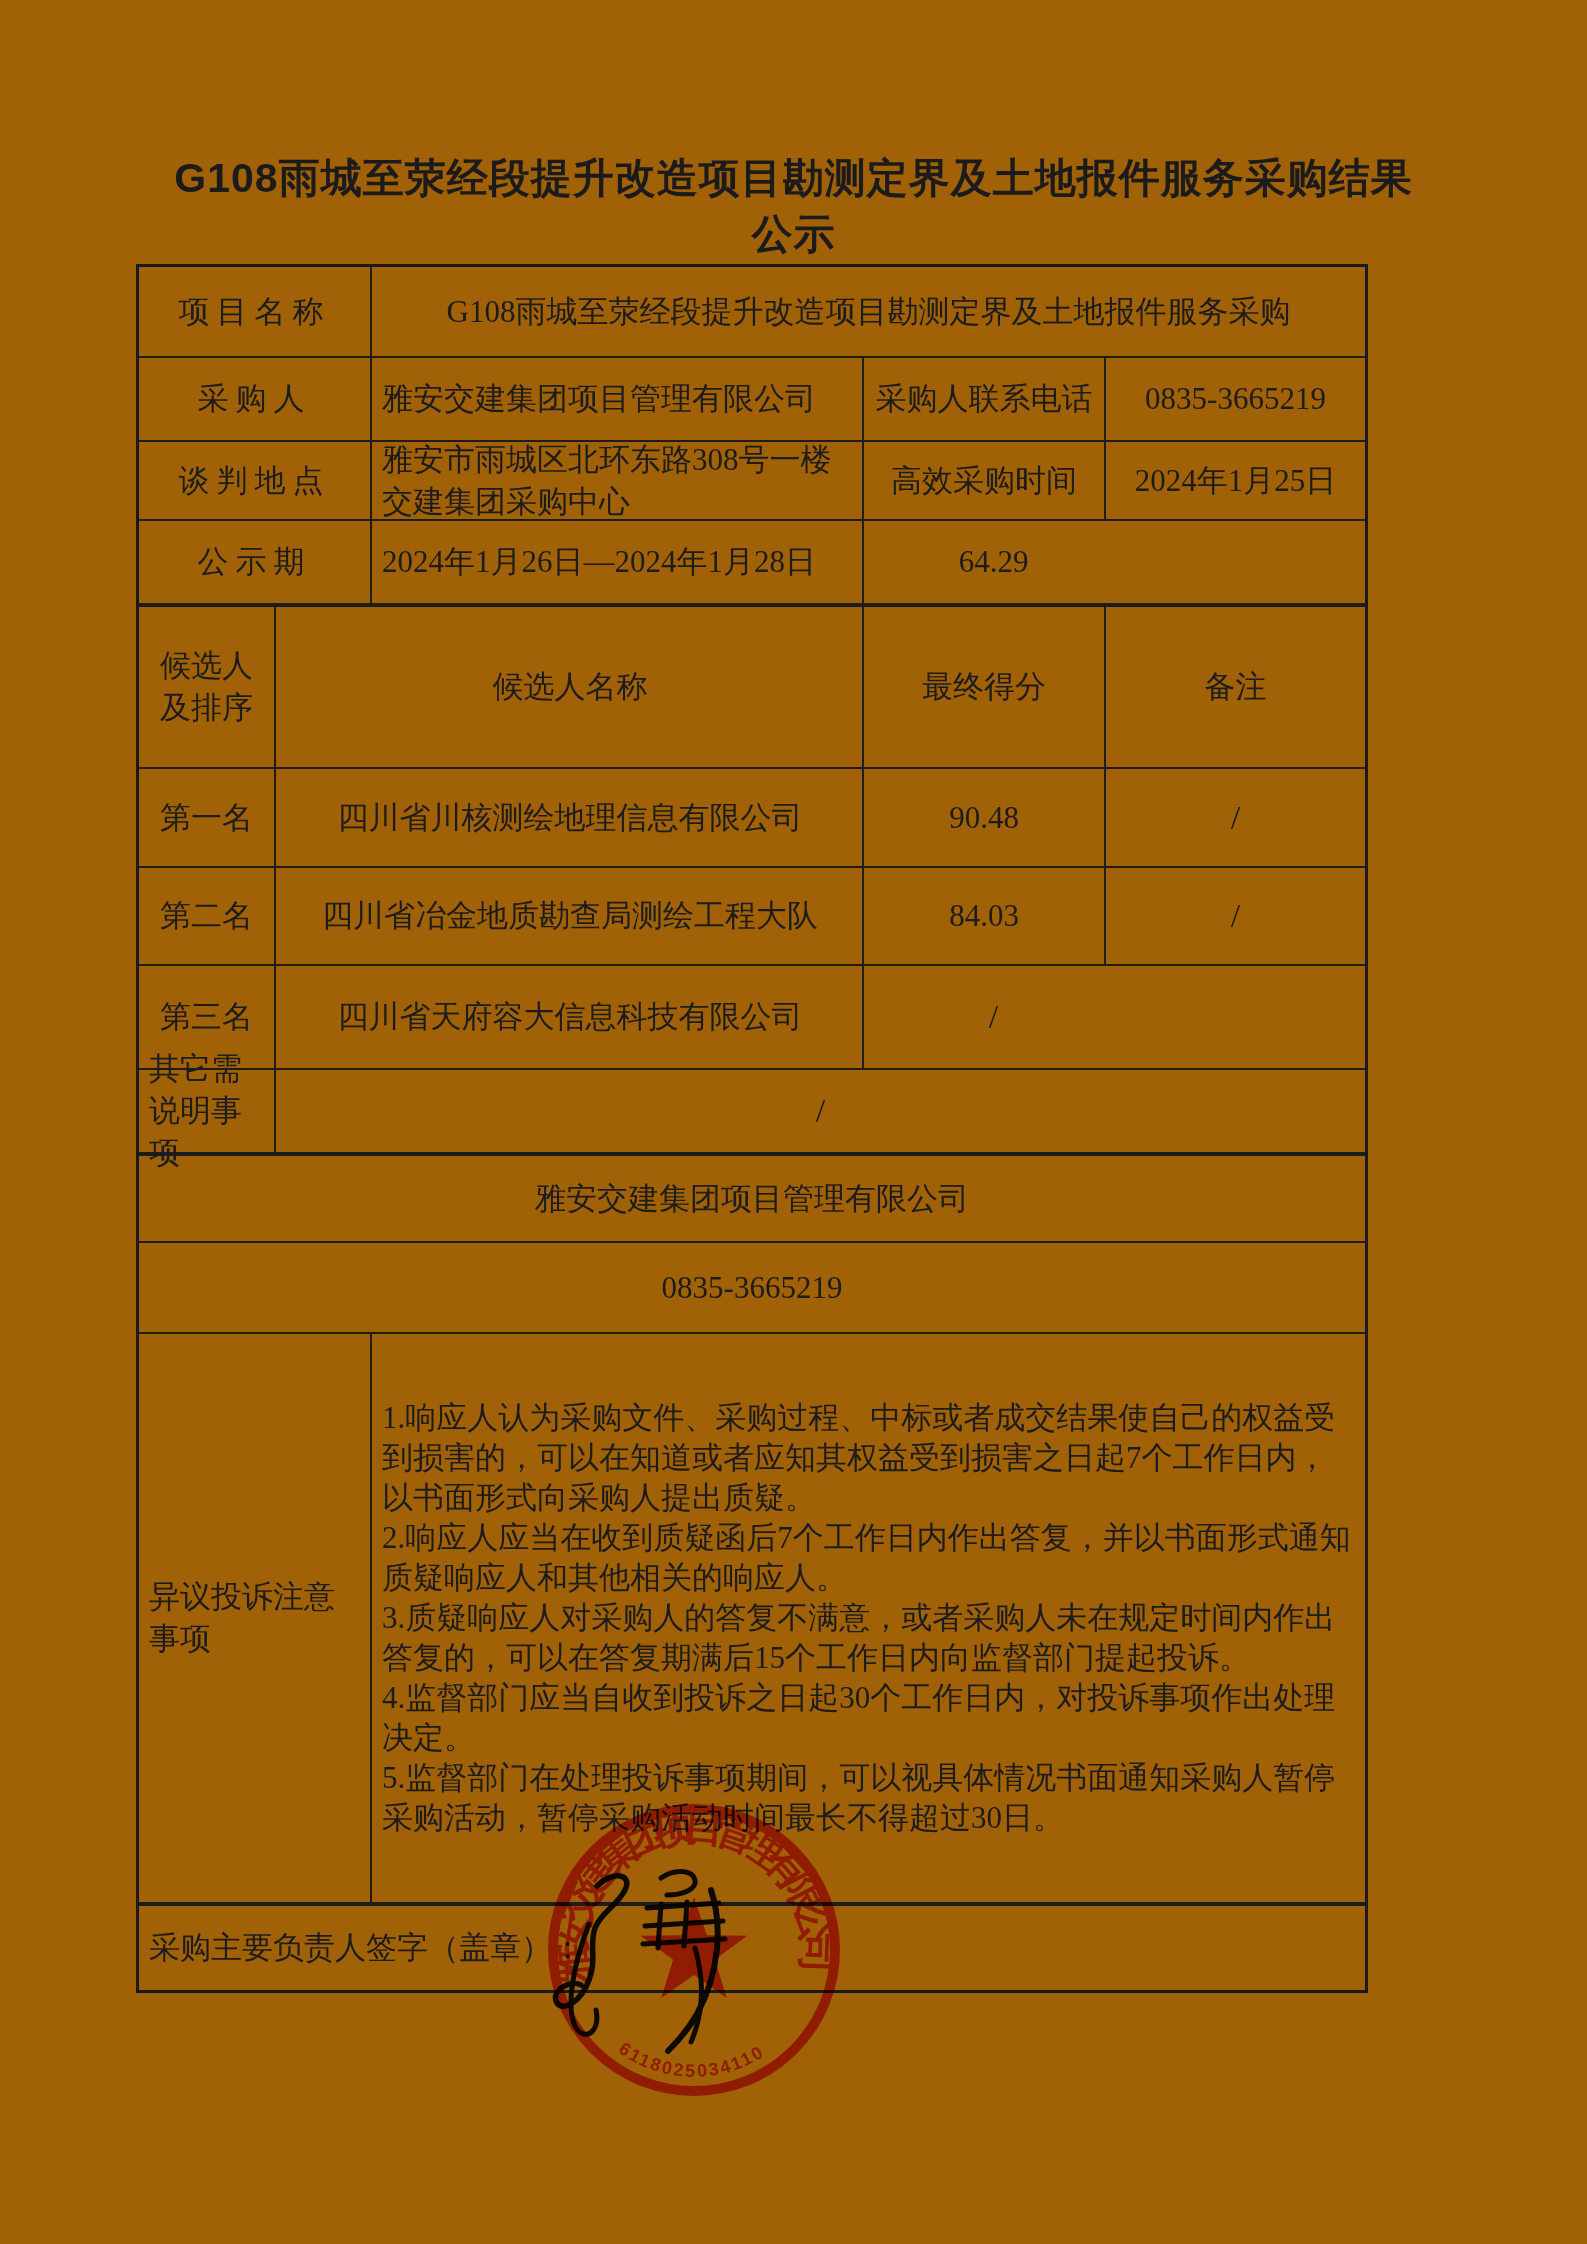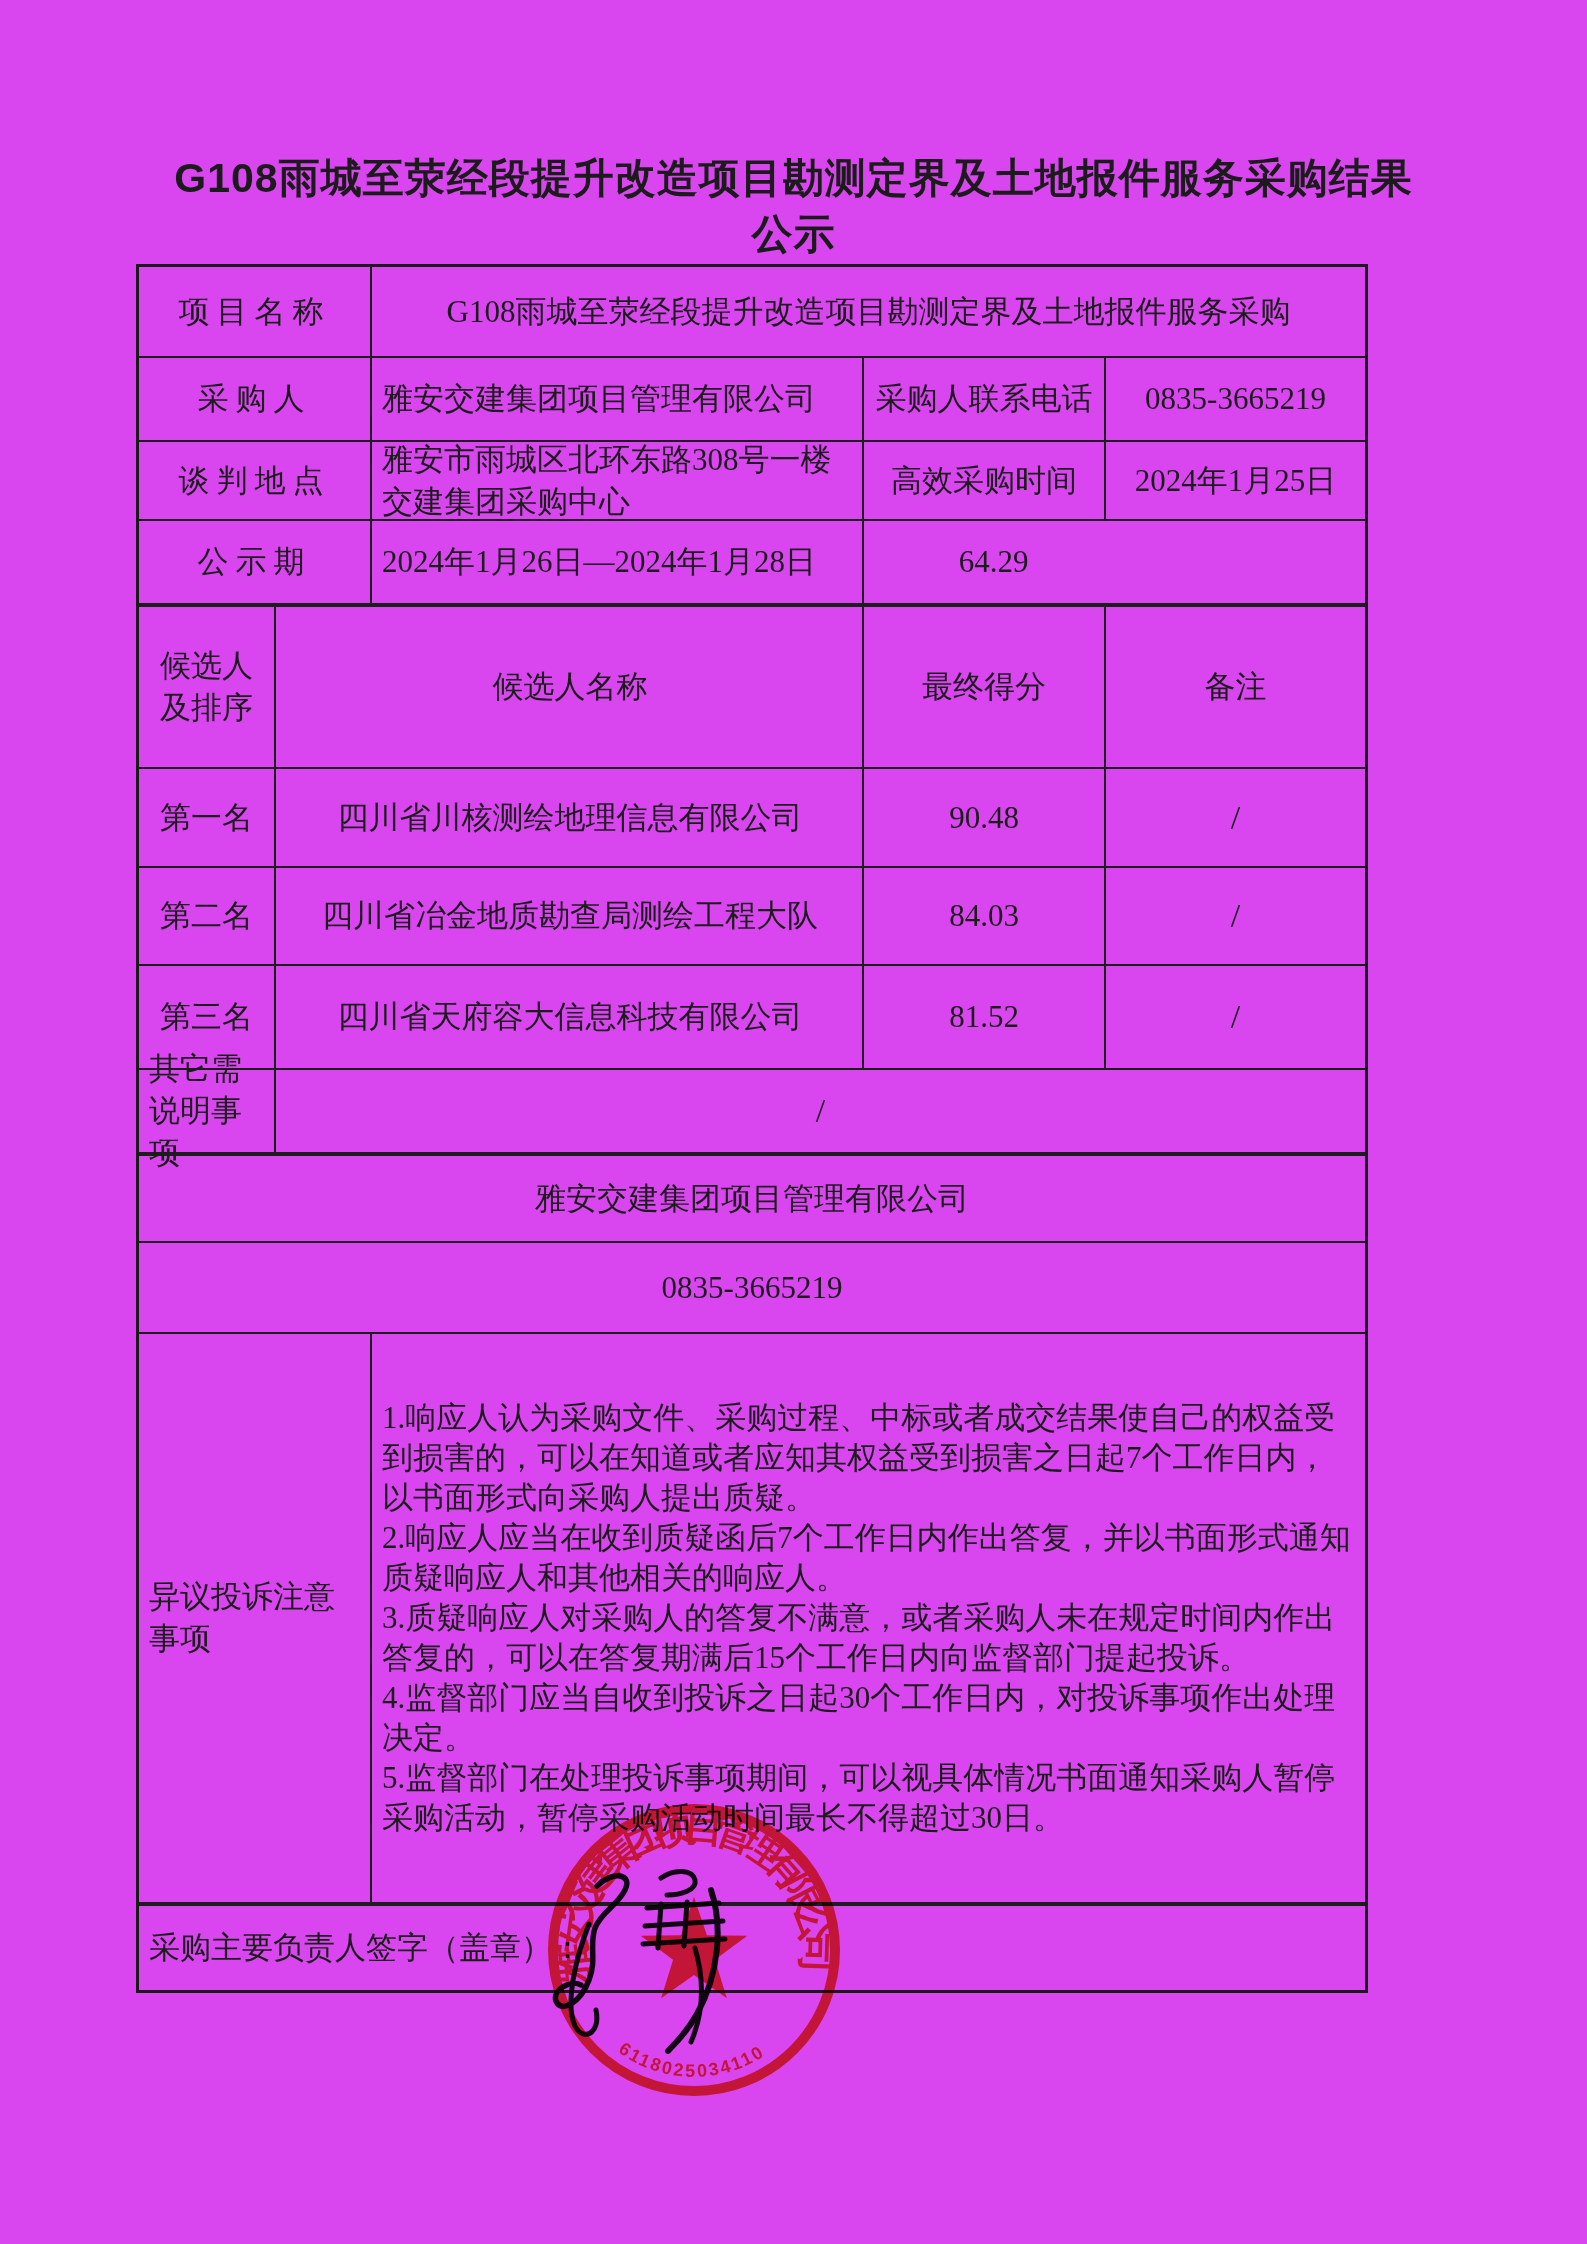--- a/index.html
+++ b/index.html
@@ -1,19 +1,19 @@
 <!DOCTYPE html>
 <html><head>
 <meta charset="utf-8">
 <style>
   html,body{margin:0;padding:0;background:#9a9a9a;}
   .page{
     position:relative;
     width:1587px;height:2244px;
-    background:#d946ef;
+    background:#a16207;
     overflow:hidden;
     font-family:"Liberation Serif","DejaVu Serif",serif;
     color:#1c1c1c;
   }
   
   .title{
     position:absolute;top:150px;left:80px;right:80px;
     text-align:center;
     font-family:"Liberation Sans","DejaVu Sans",sans-serif;
     font-weight:bold;font-size:41px;line-height:56px;
@@ -141,21 +141,20 @@
     <div class="row r-cand2">
       <div class="cell n1">第二名</div>
       <div class="cell n2">四川省冶金地质勘查局测绘工程大队</div>
       <div class="cell c3">84.03</div>
       <div class="cell c4 slash">/</div>
     </div>
 
     <div class="row r-cand3">
       <div class="cell n1">第三名</div>
       <div class="cell n2">四川省天府容大信息科技有限公司</div>
-      <div class="cell c3">81.52</div>
       <div class="cell c4 slash">/</div>
     </div>
 
     <div class="row r-other thick">
       <div class="cell n1 left wrap-label">其它需说明事项</div>
       <div class="cell span-right slash">/</div>
     </div>
 
     <div class="row r-supervision">
       <div class="stack">

